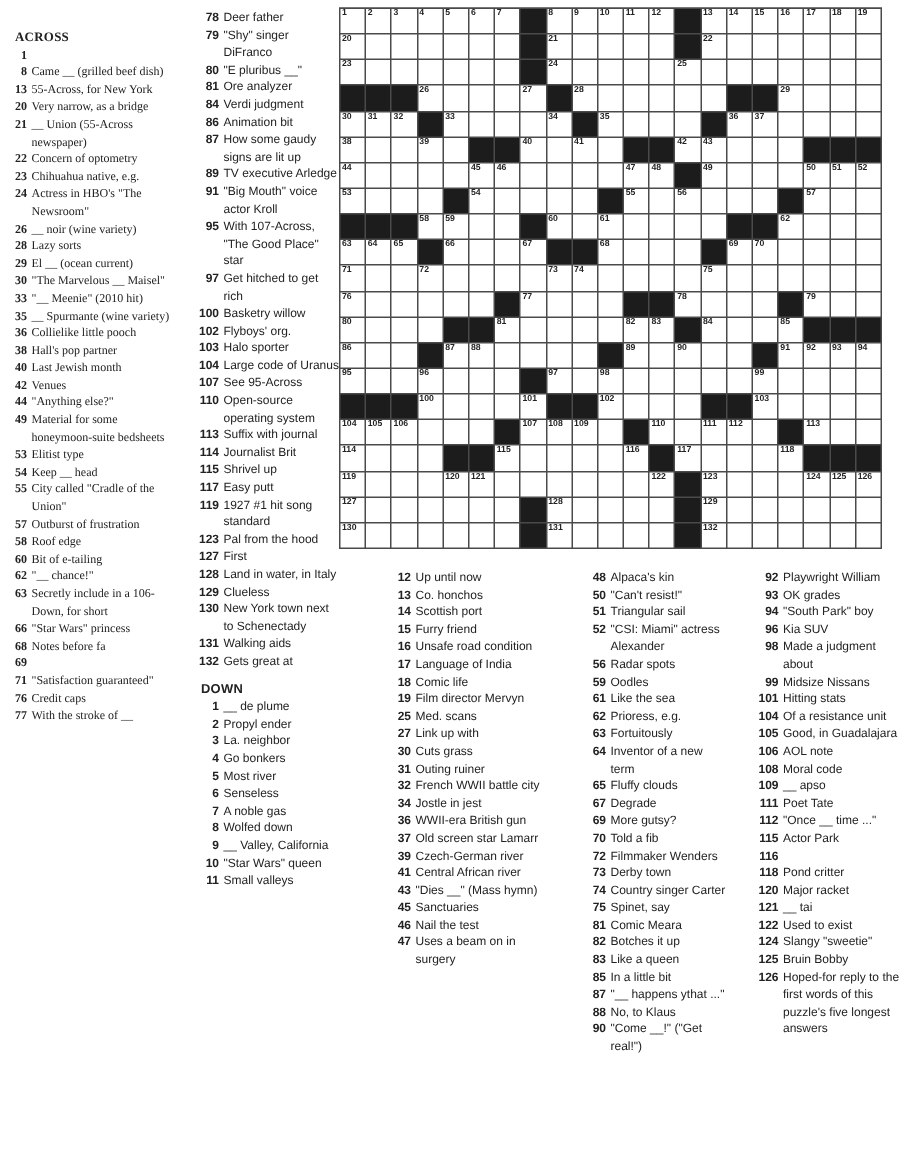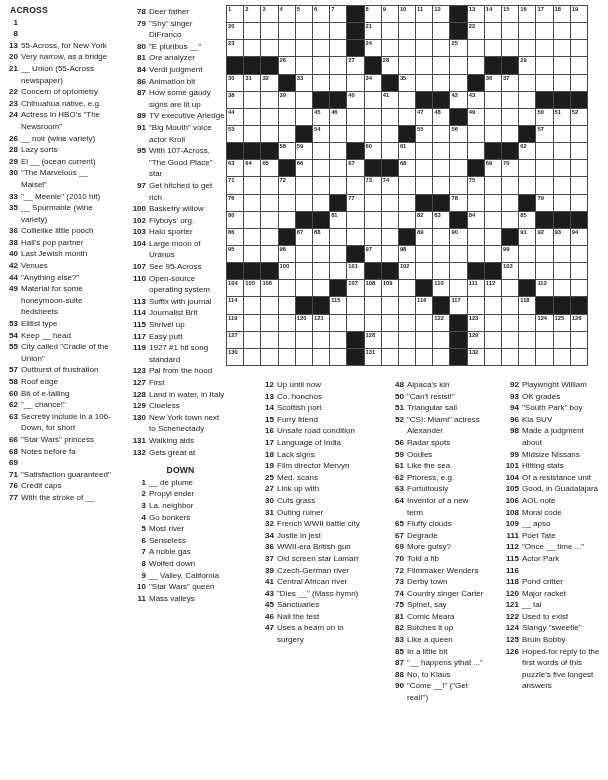--- a/index.html
+++ b/index.html
@@ -3,25 +3,25 @@
 <meta charset="utf-8">
 <style>
   html,body{margin:0;padding:0;}
   body{
     width:608px;height:780px;position:relative;overflow:hidden;
     background:#fff;color:#222;
     font-family:"Liberation Sans", sans-serif;
   }
   .clue-col{position:absolute;font-size:8px;line-height:11.6px;}
   .hdr{font-weight:bold;font-size:8.6px;padding-left:8px;letter-spacing:.2px;}
-  .hdr.gap{margin-top:7px;text-align:center;}
+  .hdr.gap{margin-top:7px;}
   .clue{display:flex;align-items:flex-start;}
   .clue .n{flex:none;text-align:right;font-weight:bold;padding-right:3px;}
   .clue .t{flex:1;min-width:0;}
-  #col1{left:2px;top:5px;width:112px;}
+  #col1{left:2px;top:19px;width:112px;font-family:Liberation Serif, serif;}
   #col1 .n{width:16px;}
   #col2{left:126px;top:6px;width:101px;}
   #col2 .n{width:20px;}
   #downA{left:253px;top:379px;width:107px;}
   #downA .n{width:21px;}
   #downB{left:383px;top:379px;width:101px;}
   #downB .n{width:21px;}
   #downC{left:494px;top:379px;width:112px;}
   #downC .n{width:25px;}
   #grid{
@@ -37,20 +37,21 @@
 <body>
 
 <div id="col1" class="clue-col">
   <div class="hdr">ACROSS</div>
   <div>
       <div class="clue">
         <span class="n">1</span>
       </div>
       <div class="clue">
         <span class="n">8</span>
+        <span class="t">Came __ (grilled beef dish)</span>
       </div>
       <div class="clue">
         <span class="n">13</span>
         <span class="t">55-Across, for New York</span>
       </div>
       <div class="clue">
         <span class="n">20</span>
         <span class="t">Very narrow, as a bridge</span>
       </div>
       <div class="clue">
@@ -228,21 +229,21 @@
       <div class="clue">
         <span class="n">102</span>
         <span class="t">Flyboys' org.</span>
       </div>
       <div class="clue">
         <span class="n">103</span>
         <span class="t">Halo sporter</span>
       </div>
       <div class="clue">
         <span class="n">104</span>
-        <span class="t">Large moon of Uranus</span>
+        <span class="t">Large code of Uranus</span>
       </div>
       <div class="clue">
         <span class="n">107</span>
         <span class="t">See 95-Across</span>
       </div>
       <div class="clue">
         <span class="n">110</span>
         <span class="t">Open-source operating system</span>
       </div>
       <div class="clue">
@@ -331,21 +332,21 @@
       <div class="clue">
         <span class="n">9</span>
         <span class="t">__ Valley, California</span>
       </div>
       <div class="clue">
         <span class="n">10</span>
         <span class="t">"Star Wars" queen</span>
       </div>
       <div class="clue">
         <span class="n">11</span>
-        <span class="t">Mass valleys</span>
+        <span class="t">Small valleys</span>
       </div>
     </div>
 </div>
 
 <div id="grid">
     <div class="cell">
       <span class="cn">1</span>
     </div>
     <div class="cell">
       <span class="cn">2</span>
@@ -1072,21 +1073,21 @@
       <div class="clue">
         <span class="n">16</span>
         <span class="t">Unsafe road condition</span>
       </div>
       <div class="clue">
         <span class="n">17</span>
         <span class="t">Language of India</span>
       </div>
       <div class="clue">
         <span class="n">18</span>
-        <span class="t">Lack signs</span>
+        <span class="t">Comic life</span>
       </div>
       <div class="clue">
         <span class="n">19</span>
         <span class="t">Film director Mervyn</span>
       </div>
       <div class="clue">
         <span class="n">25</span>
         <span class="t">Med. scans</span>
       </div>
       <div class="clue">

